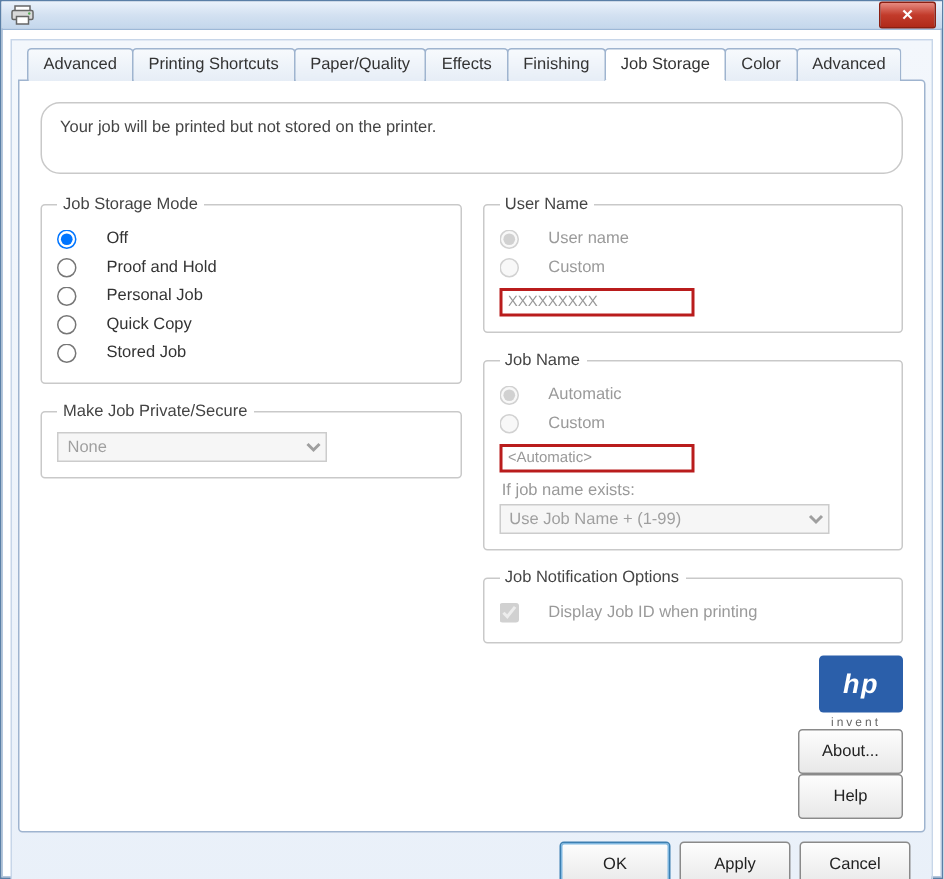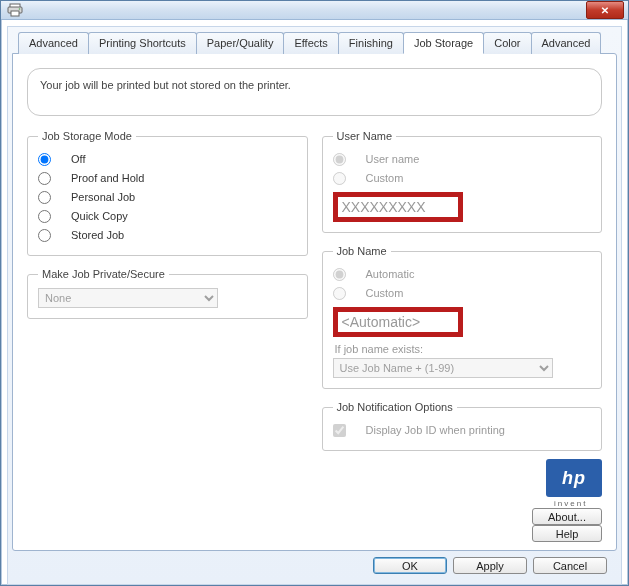--- a/index.html
+++ b/index.html
@@ -122,23 +122,23 @@
   }
   .radio-row.disabled, .check-row.disabled, .disabled {
     color: #9a9a9a;
   }
   input[type=radio], input[type=checkbox] {
     margin: 0;
     width: 13px; height: 13px;
   }
   input[type=text] {
     font-family: inherit;
-    font-size: 14px;
+    font-size: 10px;
     padding: 2px 4px;
-    border: 5px solid #b91c1c;
+    border: 2px solid #b91c1c;
     background: #fff;
     color: #888;
   }
   input[type=text]:disabled {
     background: #fff;
     color: #999;
   }
   select {
     font-family: inherit;
     font-size: 11px;
@@ -166,21 +166,21 @@
     border-radius: 3px;
     display: flex; flex-direction: column; align-items: center; justify-content: center;
     color: #fff;
     font-family: Arial, sans-serif;
   }
   .hp-logo .big { font-size: 18px; font-style: italic; font-weight: bold; letter-spacing: 1px;}
   .logo-sub { font-size: 8px; color: #666; letter-spacing: 2px; margin-top: 2px; margin-left: 8px;}
   .logo-row .spacer { flex: 1; }
   .btn {
     min-width: 70px;
-    height: 17px;
+    height: 30px;
     padding: 0 12px;
     background: linear-gradient(to bottom, #fdfdfd, #e8e8e8);
     border: 1px solid #8a8a8a;
     border-radius: 3px;
     font-family: inherit;
     font-size: 11px;
     color: #222;
     cursor: pointer;
     margin-left: 6px;
   }

